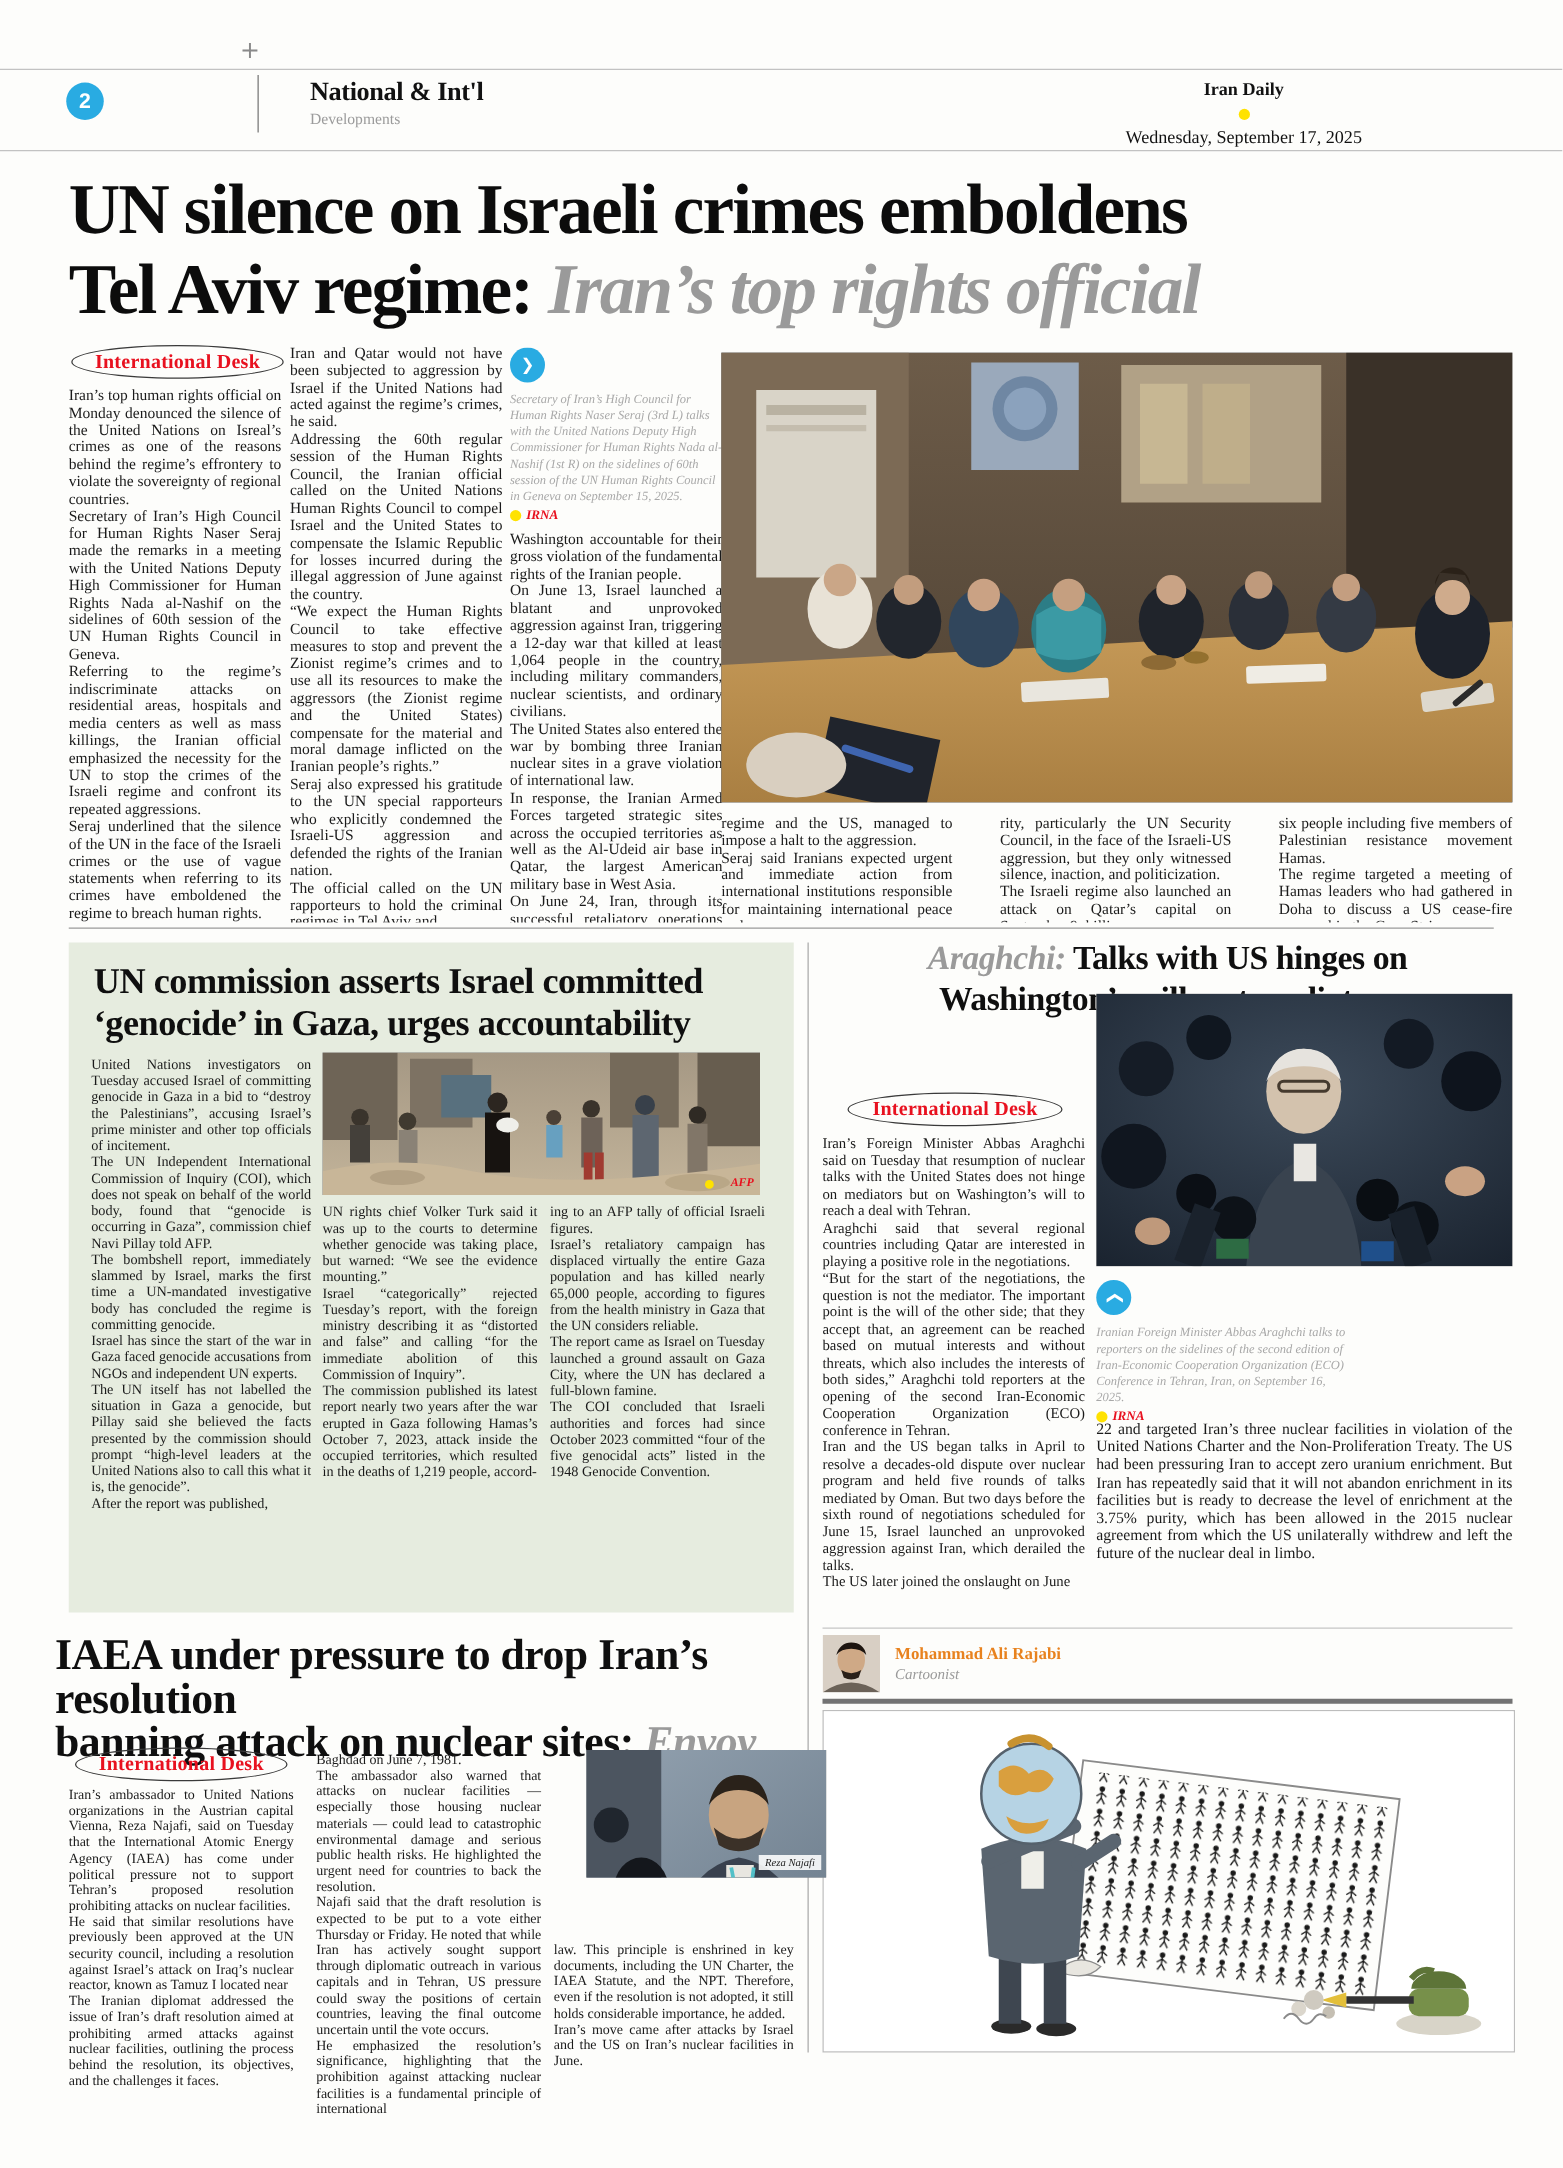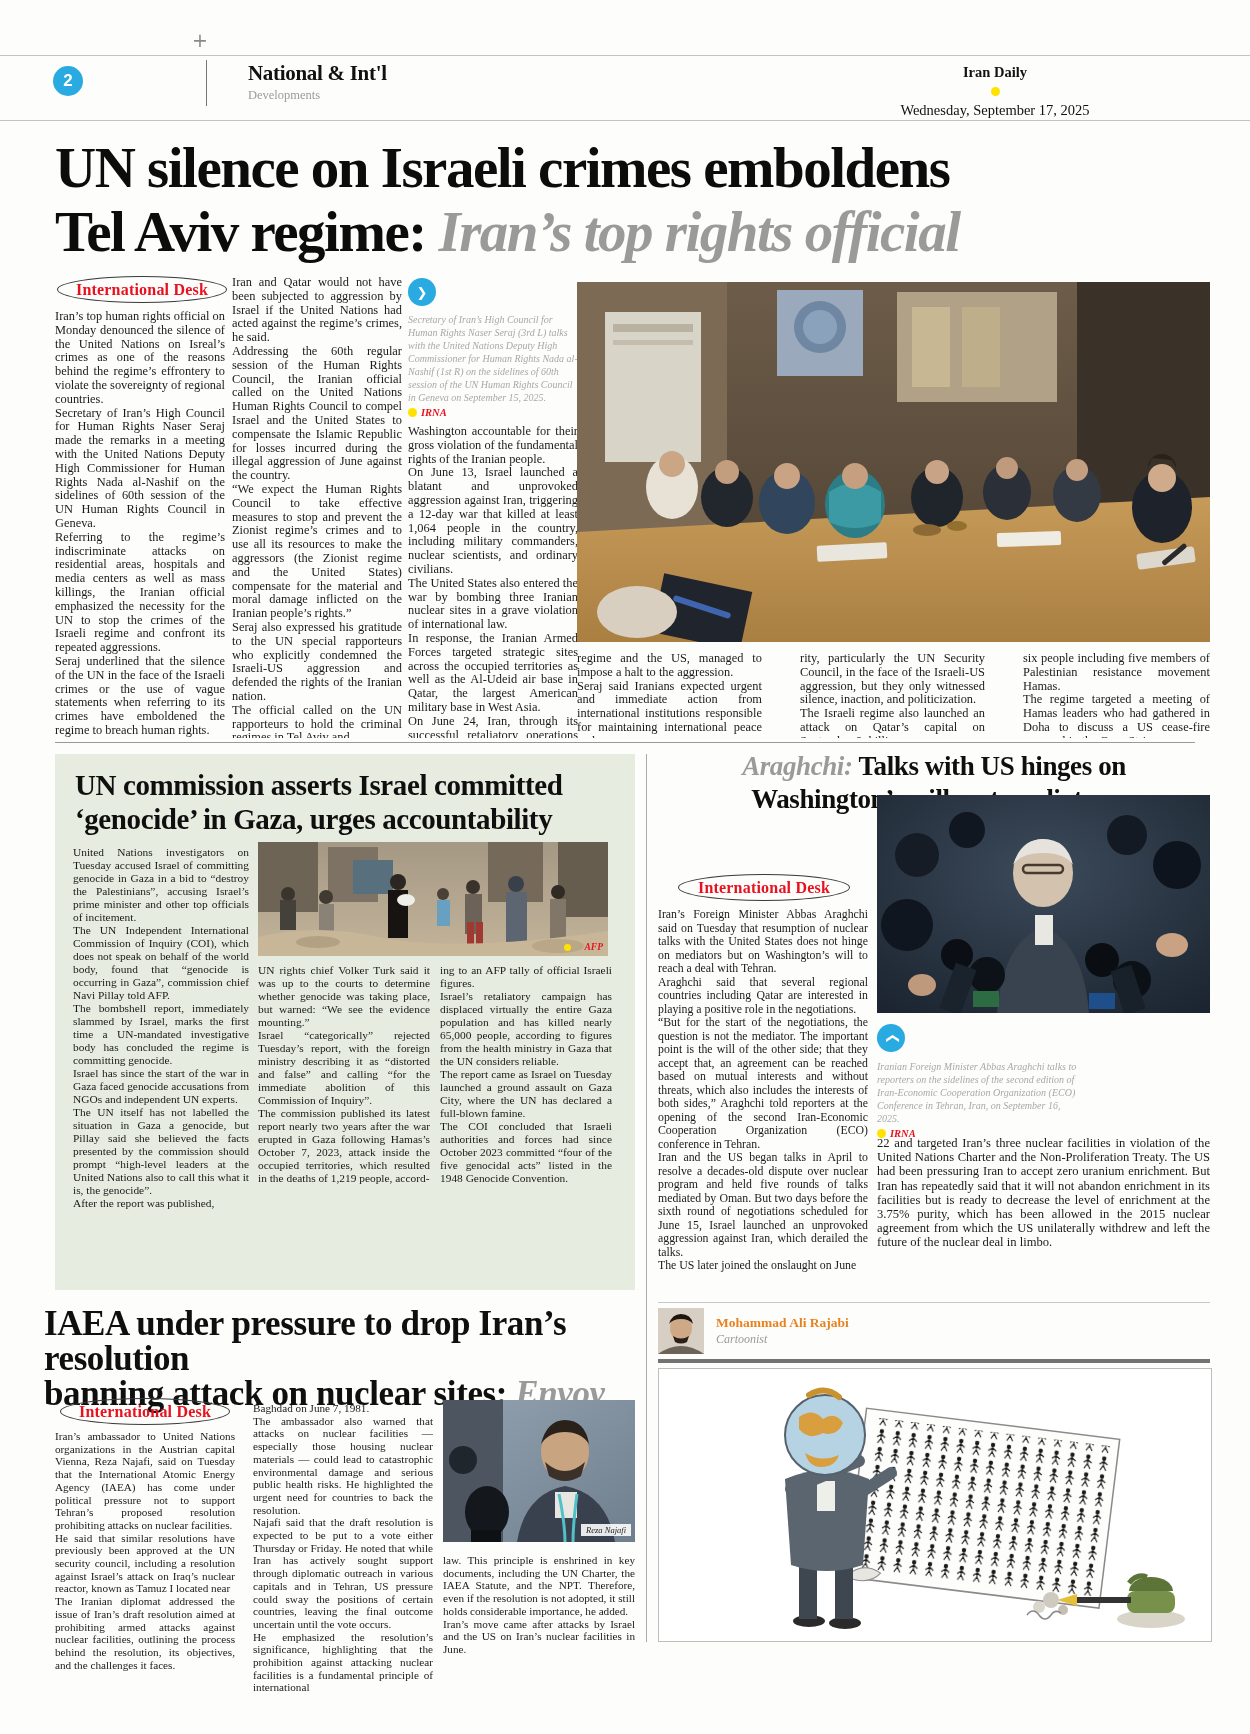--- a/index.html
+++ b/index.html
@@ -397,21 +397,21 @@
   <p class="bp">The Iranian diplomat addressed the issue of Iran’s draft resolution aimed at prohibiting armed attacks against nuclear facilities, outlining the process behind the resolution, its objectives, and the challenges it faces.</p>
 </div>
 
 <div class="abs col ia-body" style="left:253px;top:1402px;width:180px;height:326px;">
   <p class="bp">Baghdad on June 7, 1981.</p>
   <p class="bp">The ambassador also warned that attacks on nuclear facilities — especially those housing nuclear materials — could lead to catastrophic environmental damage and serious public health risks. He highlighted the urgent need for countries to back the resolution.</p>
   <p class="bp">Najafi said that the draft resolution is expected to be put to a vote either Thursday or Friday. He noted that while Iran has actively sought support through diplomatic outreach in various capitals and in Tehran, US pressure could sway the positions of certain countries, leaving the final outcome uncertain until the vote occurs.</p>
   <p class="bp">He emphasized the resolution’s significance, highlighting that the prohibition against attacking nuclear facilities is a fundamental principle of international</p>
 </div>
 
-<div class="abs photo" style="left:443px;top:1400px;width:192px;height:142px;">
+<div class="abs photo" style="left:469px;top:1400px;width:192px;height:102px;">
   <svg width="192" height="142" viewBox="0 0 192 142" xmlns="http://www.w3.org/2000/svg">
     <defs>
       <linearGradient id="nj" x1="0" y1="0" x2="1" y2="1">
         <stop offset="0" stop-color="#93a2b0"></stop>
           <stop offset="1" stop-color="#6f7f8e"></stop>
       </linearGradient>
     </defs>
     <rect width="192" height="142" fill="url(#nj)"></rect>
     <rect x="0" y="0" width="60" height="142" fill="#4c5560"></rect>
     <ellipse cx="122" cy="52" rx="24" ry="28" fill="#c8a480"></ellipse>

